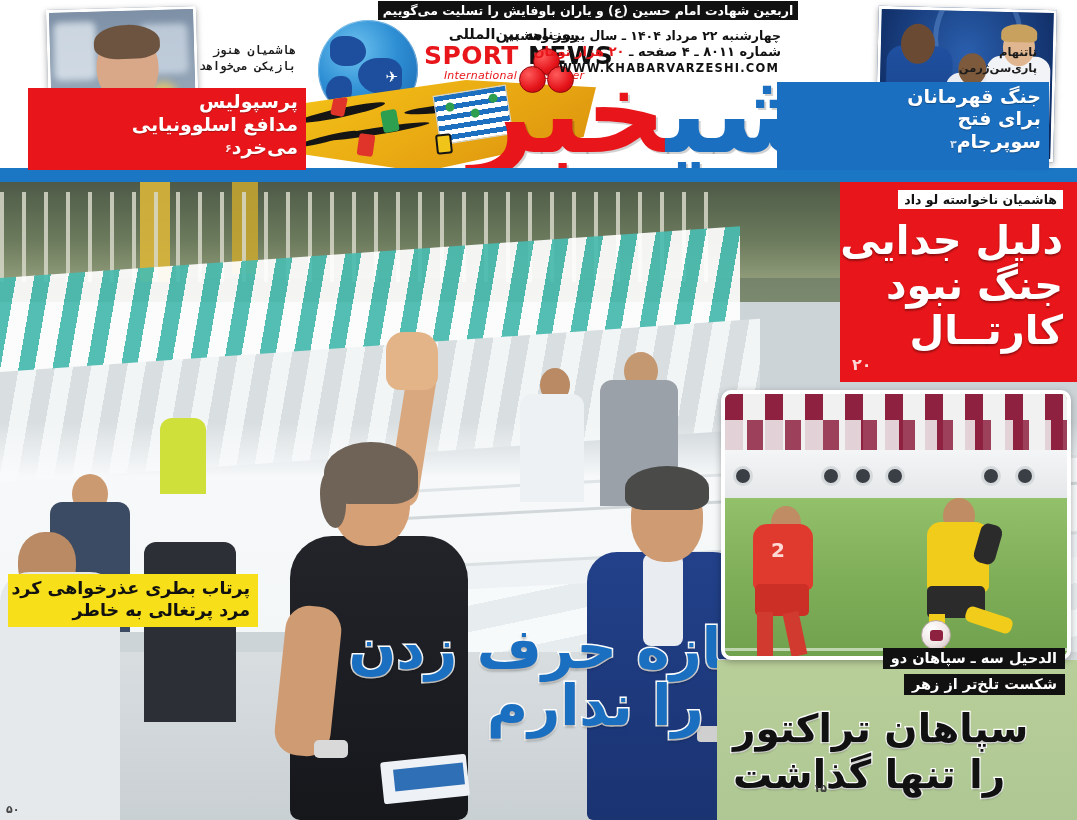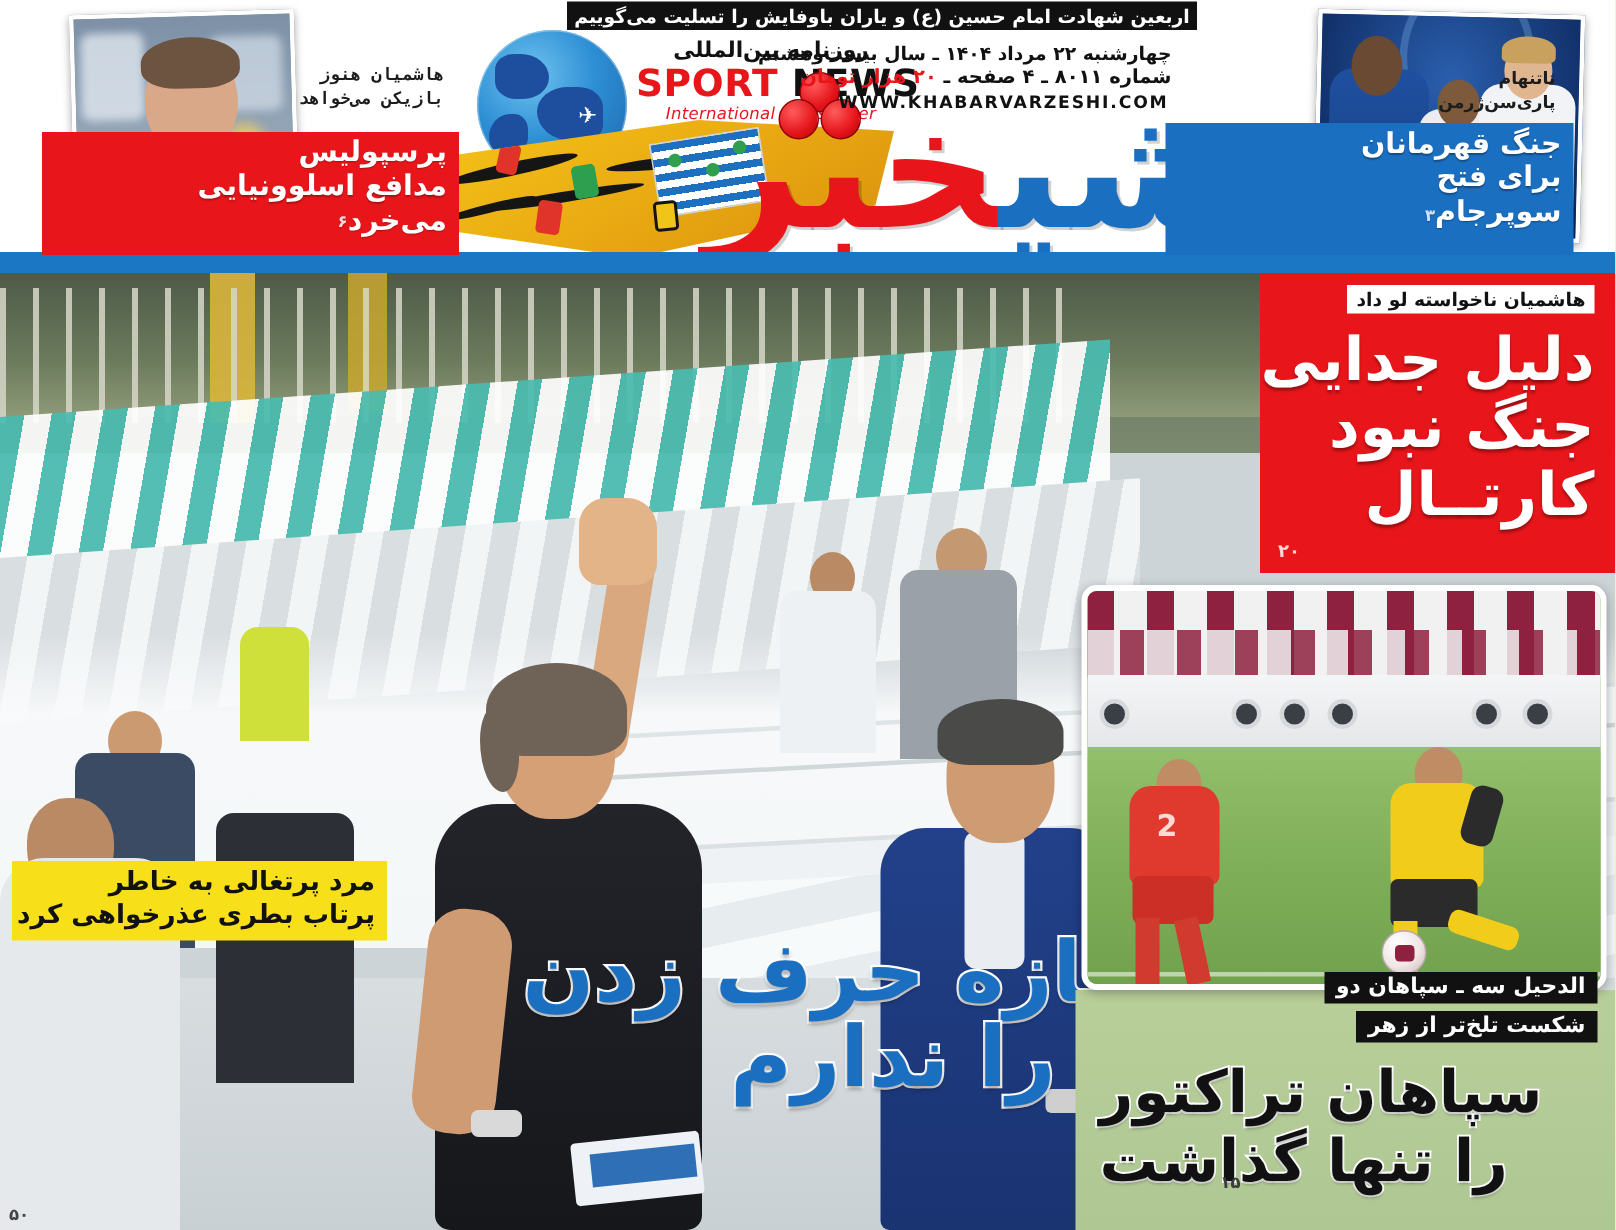--- a/index.html
+++ b/index.html
@@ -6,21 +6,21 @@
   * { box-sizing: border-box; margin: 0; padding: 0; }
   html, body {
     width: 1077px; height: 820px;
     background: #ffffff;
     font-family: "DejaVu Sans", "Liberation Sans", sans-serif;
     overflow: hidden;
   }
   #page {
     position: relative;
     width: 1077px; height: 820px;
-    background: #fde047;
+    background: #5eead4;
     overflow: hidden;
   }
 
   
   .masthead {
     position: absolute; left: 0; top: 0;
     width: 1077px; height: 172px;
     background: #ffffff;
     overflow: hidden;
   }
@@ -430,21 +430,21 @@
     width: 208px; direction: rtl; text-align: right;
   }
   .red-box-title .ln {
     display: block; white-space: nowrap;
     font-size: 40px; font-weight: bold; color: #ffffff;
     line-height: 1.12; letter-spacing: -1px;
     text-shadow: 0 2px 2px rgba(0,0,0,.35);
   }
   .red-box-pg {
     position: absolute; left: 12px; bottom: 8px;
-    font-size: 12px; color: #ffd9d9; font-weight: bold;
+    font-size: 16px; color: #ffd9d9; font-weight: bold;
   }
 
   
   .inset-photo {
     position: absolute; right: 6px; top: 208px;
     width: 350px; height: 270px;
     border: 4px solid #ffffff;
     border-radius: 10px;
     box-shadow: 0 2px 7px rgba(0,0,0,.3);
     overflow: hidden; z-index: 24;
@@ -688,22 +688,22 @@
         <div class="fc-hair"></div>
         <div class="fc-hair2"></div>
         <div class="fc-arm2"></div>
         <div class="fc-paper"></div>
         <div class="fc-paper2"></div>
         <div class="fc-watch"></div>
       </div>
     </div>
 
     <div class="kicker-yellow">
+      <span class="ln">پرتاب بطری عذرخواهی کرد</span>
       <span class="ln">مرد پرتغالی به خاطر</span>
-      <span class="ln">پرتاب بطری عذرخواهی کرد</span>
     </div>
 
     <div class="hero-headline">
       <span class="ln">ساپینتو: اجازه حرف زدن</span>
       <span class="ln">با هواداران را ندارم</span>
     </div>
     <div class="hero-pg">۵۰</div>
 
     <div class="br-panel"></div>
 

